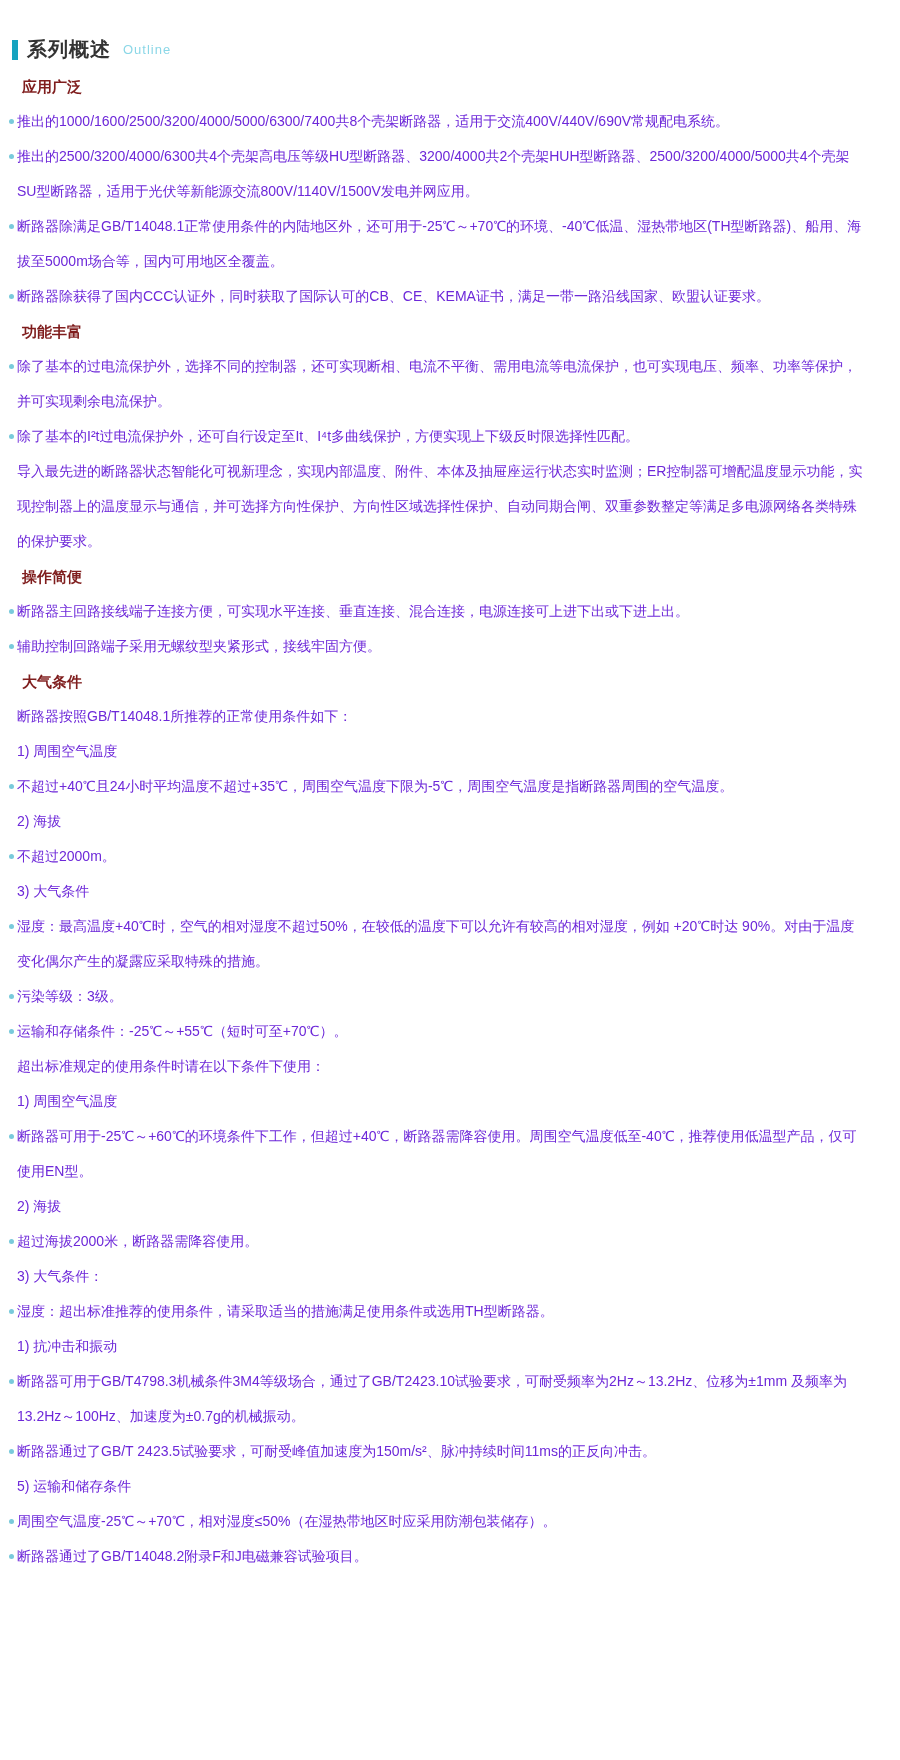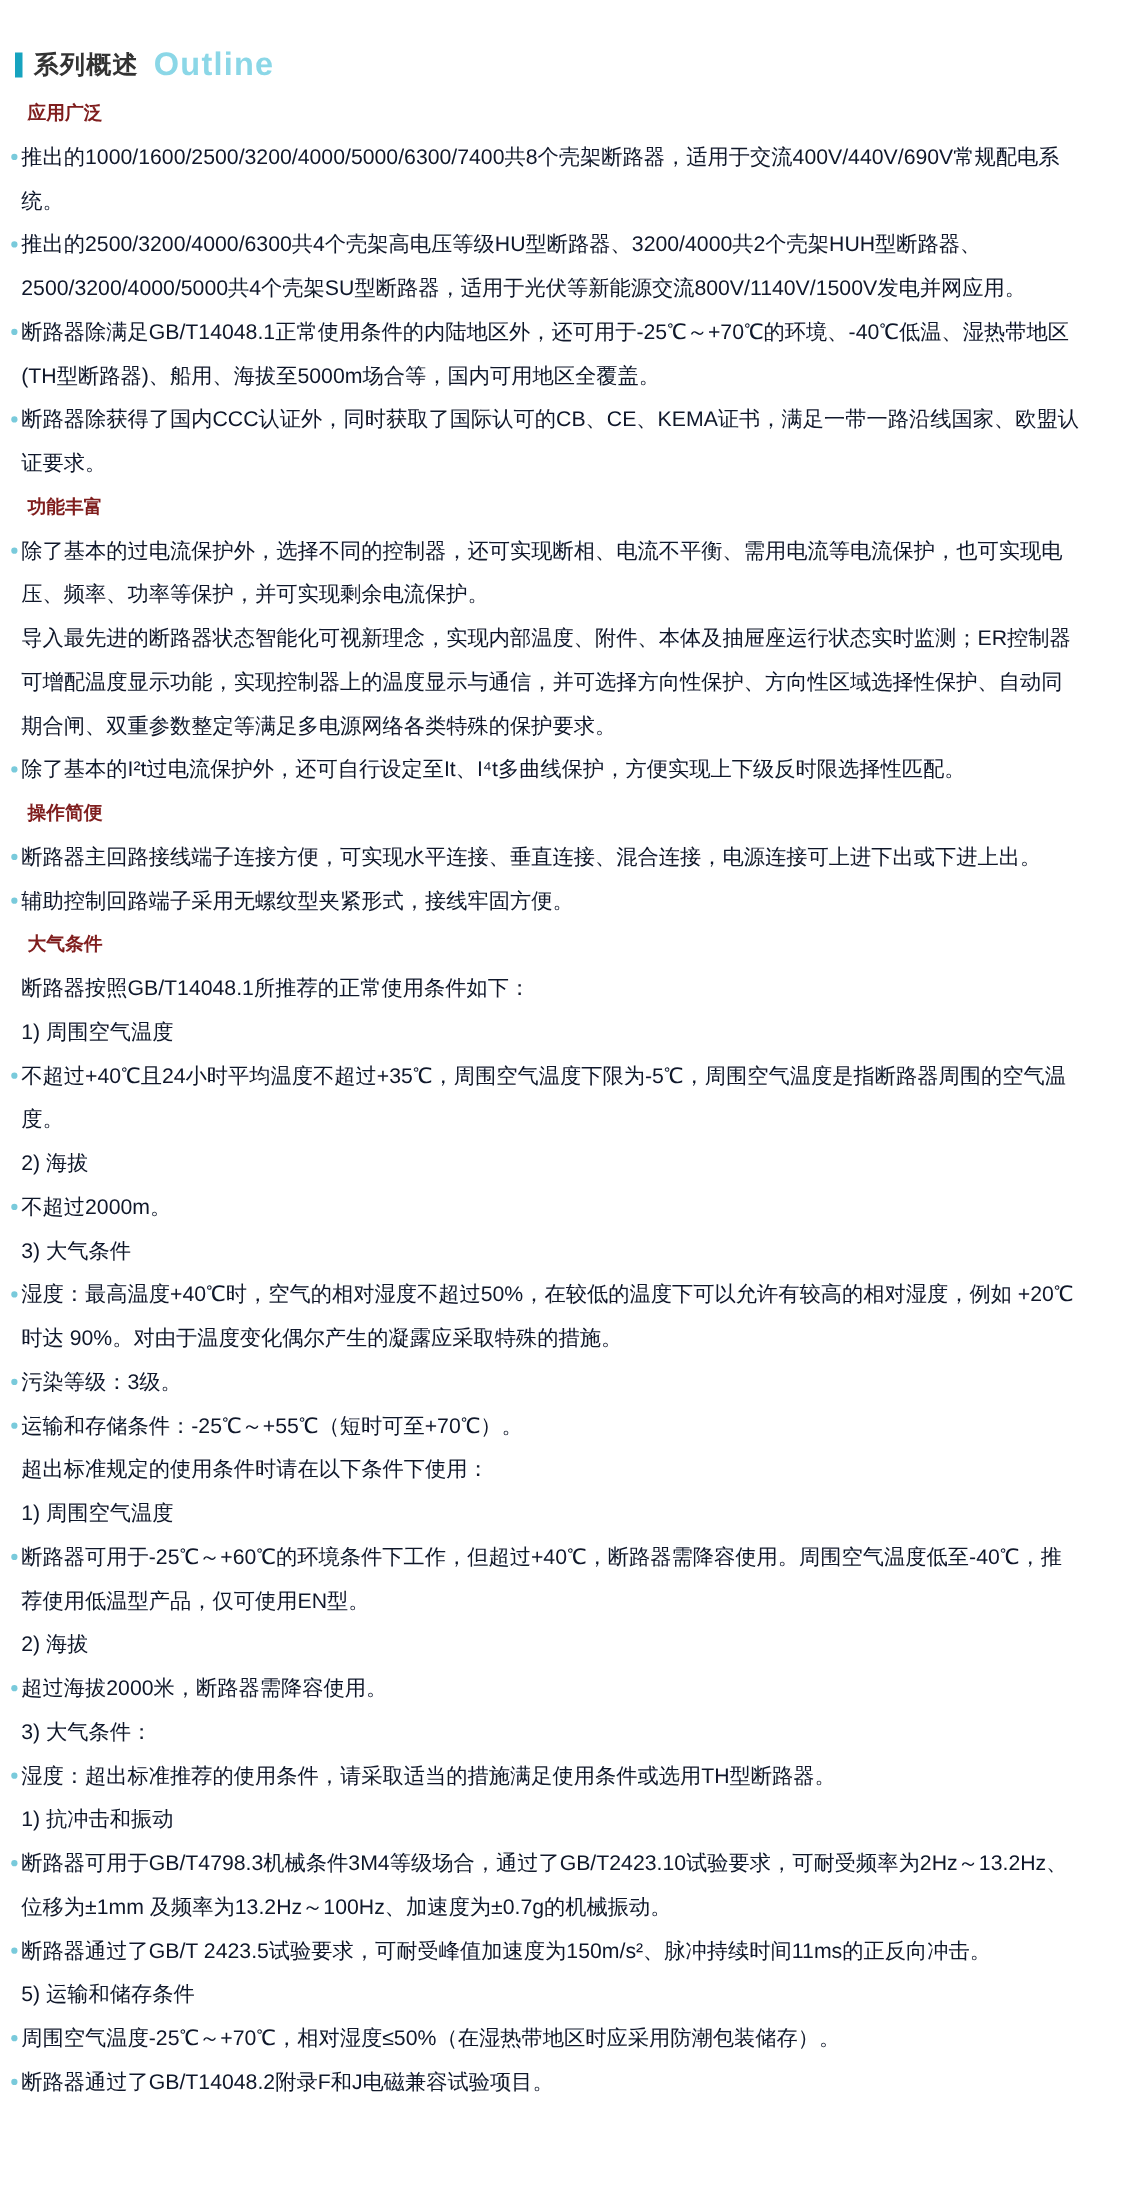--- a/index.html
+++ b/index.html
@@ -26,39 +26,39 @@
     background: var(--accent, #16a3bf);
     margin-right: 9px;
   }
   .title-cn {
     font-size: 20px;
     font-weight: 700;
     color: #333333;
     letter-spacing: 1px;
   }
   .title-en {
-    font-size: 26px;
-    font-weight: 700;
+    font-size: 13px;
+    font-weight: 400;
     color: var(--title-en, #8bd7e7);
     margin-left: 12px;
     letter-spacing: 1px;
   }
   .content {
     padding: 6px 26px 40px 8px;
   }
   .section-heading {
     font-size: 15px;
     font-weight: 700;
     color: #7f1d1d;
     line-height: 35px;
     padding-left: 14px;
   }
   .item {
-    font-size: 17px;
-    color: #0f172a;
+    font-size: 14px;
+    color: #6d28d9;
     line-height: 35px;
     padding-left: 9px;
     position: relative;
   }
   .item.bullet::before {
     content: "";
     position: absolute;
     left: 1px;
     top: 15px;
     width: 5px;
@@ -77,22 +77,22 @@
     <span class="title-en">Outline</span>
   </div>
   <div class="content">
       <div class="section-heading">应用广泛</div>
       <div class="item bullet">推出的1000/1600/2500/3200/4000/5000/6300/7400共8个壳架断路器，适用于交流400V/440V/690V常规配电系统。</div>
       <div class="item bullet">推出的2500/3200/4000/6300共4个壳架高电压等级HU型断路器、3200/4000共2个壳架HUH型断路器、2500/3200/4000/5000共4个壳架SU型断路器，适用于光伏等新能源交流800V/1140V/1500V发电并网应用。</div>
       <div class="item bullet">断路器除满足GB/T14048.1正常使用条件的内陆地区外，还可用于-25℃～+70℃的环境、-40℃低温、湿热带地区(TH型断路器)、船用、海拔至5000m场合等，国内可用地区全覆盖。</div>
       <div class="item bullet">断路器除获得了国内CCC认证外，同时获取了国际认可的CB、CE、KEMA证书，满足一带一路沿线国家、欧盟认证要求。</div>
       <div class="section-heading">功能丰富</div>
       <div class="item bullet">除了基本的过电流保护外，选择不同的控制器，还可实现断相、电流不平衡、需用电流等电流保护，也可实现电压、频率、功率等保护，并可实现剩余电流保护。</div>
+      <div class="item bullet">除了基本的I²t过电流保护外，还可自行设定至It、I⁴t多曲线保护，方便实现上下级反时限选择性匹配。</div>
       <div class="item plain">导入最先进的断路器状态智能化可视新理念，实现内部温度、附件、本体及抽屉座运行状态实时监测；ER控制器可增配温度显示功能，实现控制器上的温度显示与通信，并可选择方向性保护、方向性区域选择性保护、自动同期合闸、双重参数整定等满足多电源网络各类特殊的保护要求。</div>
-      <div class="item bullet">除了基本的I²t过电流保护外，还可自行设定至It、I⁴t多曲线保护，方便实现上下级反时限选择性匹配。</div>
       <div class="section-heading">操作简便</div>
       <div class="item bullet">断路器主回路接线端子连接方便，可实现水平连接、垂直连接、混合连接，电源连接可上进下出或下进上出。</div>
       <div class="item bullet">辅助控制回路端子采用无螺纹型夹紧形式，接线牢固方便。</div>
       <div class="section-heading">大气条件</div>
       <div class="item plain">断路器按照GB/T14048.1所推荐的正常使用条件如下：</div>
       <div class="item plain">1) 周围空气温度</div>
       <div class="item bullet">不超过+40℃且24小时平均温度不超过+35℃，周围空气温度下限为-5℃，周围空气温度是指断路器周围的空气温度。</div>
       <div class="item plain">2) 海拔</div>
       <div class="item bullet">不超过2000m。</div>
       <div class="item plain">3) 大气条件</div>

